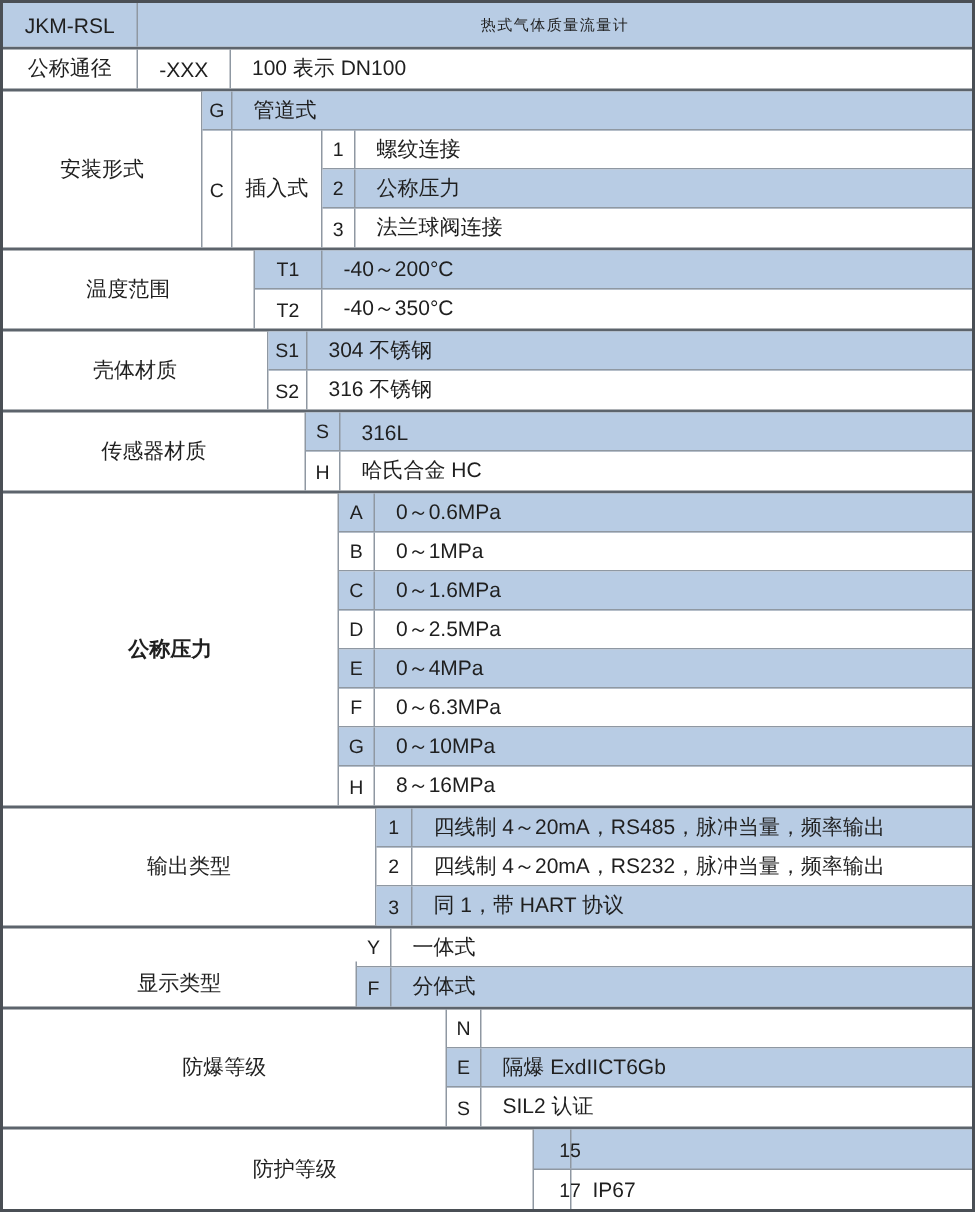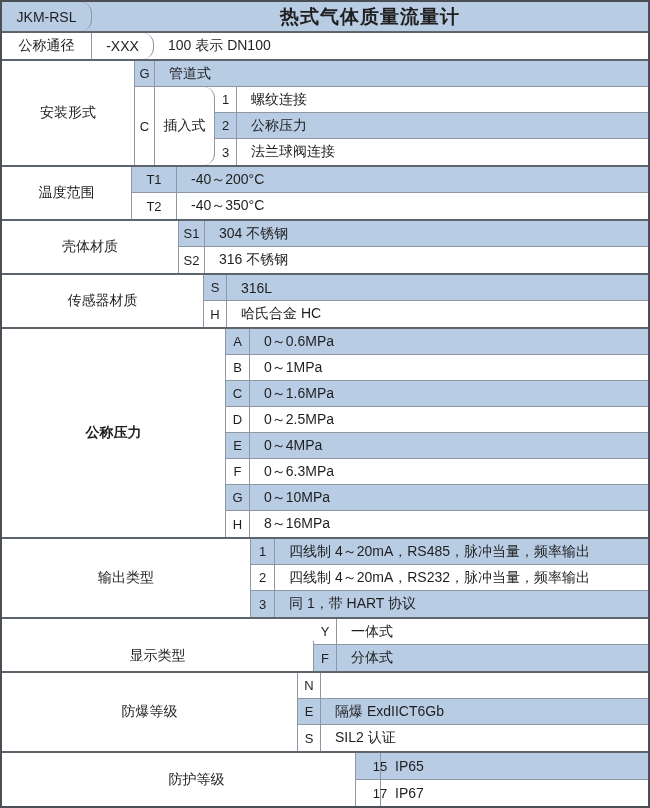--- a/index.html
+++ b/index.html
@@ -18,38 +18,38 @@
     display:flex;flex-direction:column;
     font-size:14px;
   }
   .sec{display:flex;border-bottom:2px solid var(--bd-strong);}
   .sec.last{border-bottom:0;flex:1;margin-left:36px;}
   .opts{flex:1;display:flex;flex-direction:column;}
   .r{display:flex;height:var(--rh);border-bottom:1px solid var(--bd);}
   .r.nb{border-bottom:0;}
   .c{display:flex;align-items:center;}
   .vline{border-right:1px solid var(--bd);}
-  .center{justify-content:center;text-align:center;border-radius:11px;}
+  .center{justify-content:center;text-align:center;}
   .lab{justify-content:center;text-align:center;border-right:1px solid var(--bd);}
   .code{justify-content:center;font-size:13px;}
   .desc{flex:1;padding-left:14px;}
   .blue{background:var(--blue);}
   .hrow{height:29px;border-bottom:0;}
-  .title{flex:1;justify-content:center;font-size:19px;letter-spacing:1px;font-weight:bold;}
+  .title{flex:1;justify-content:center;font-size:10px;letter-spacing:1px;}
   .grp{display:flex;height:calc(3*var(--rh));}
   .subopts{flex:1;display:flex;flex-direction:column;}
   
   .w90{width:90px;}  .w62{width:62px;}
   .wInstallLab{width:133px;} .wInstallCode{width:20px;} .wInsertName{width:60px;} .wSubCode{width:22px;}
-  .wTempLab{width:130px;}    .wTempCode{width:45px;}
+  .wTempLab{width:168px;}    .wTempCode{width:45px;}
   .wHousLab{width:177px;}    .wHousCode{width:26px;}
   .wSensLab{width:202px;}    .wSensCode{width:23px;}
   .wPresLab{width:224px;font-weight:bold;}    .wPresCode{width:24px;}
   .wOutLab{width:249px;}     .wOutCode{width:24px;}
-  .wDispLab{width:312px;margin-top:22px;}    .wDispCode{width:23px;}
+  .wDispLab{width:236px;margin-top:22px;}    .wDispCode{width:23px;}
   .wExplLab{width:296px;}    .wExplCode{width:23px;}
   .wProtLab{width:318px;}    .wProtCode{width:25px;padding-left:24px;}
 </style>
 </head>
 <body>
 
 <div class="sheet">
 
   <div class="sec">
     <div class="r hrow blue" style="flex:1">
@@ -221,21 +221,20 @@
         <div class="c desc">SIL2 认证</div>
       </div>
     </div>
   </div>
 
   <div class="sec last">
     <div class="c lab wProtLab">防护等级</div>
     <div class="opts">
       <div class="r blue" style="flex:1;height:auto">
         <div class="c code vline wProtCode">15</div>
-        <div class="c desc">IP65</div>
       </div>
       <div class="r nb" style="flex:1;height:auto">
         <div class="c code vline wProtCode">17</div>
         <div class="c desc">IP67</div>
       </div>
     </div>
   </div>
 
 </div>
 

